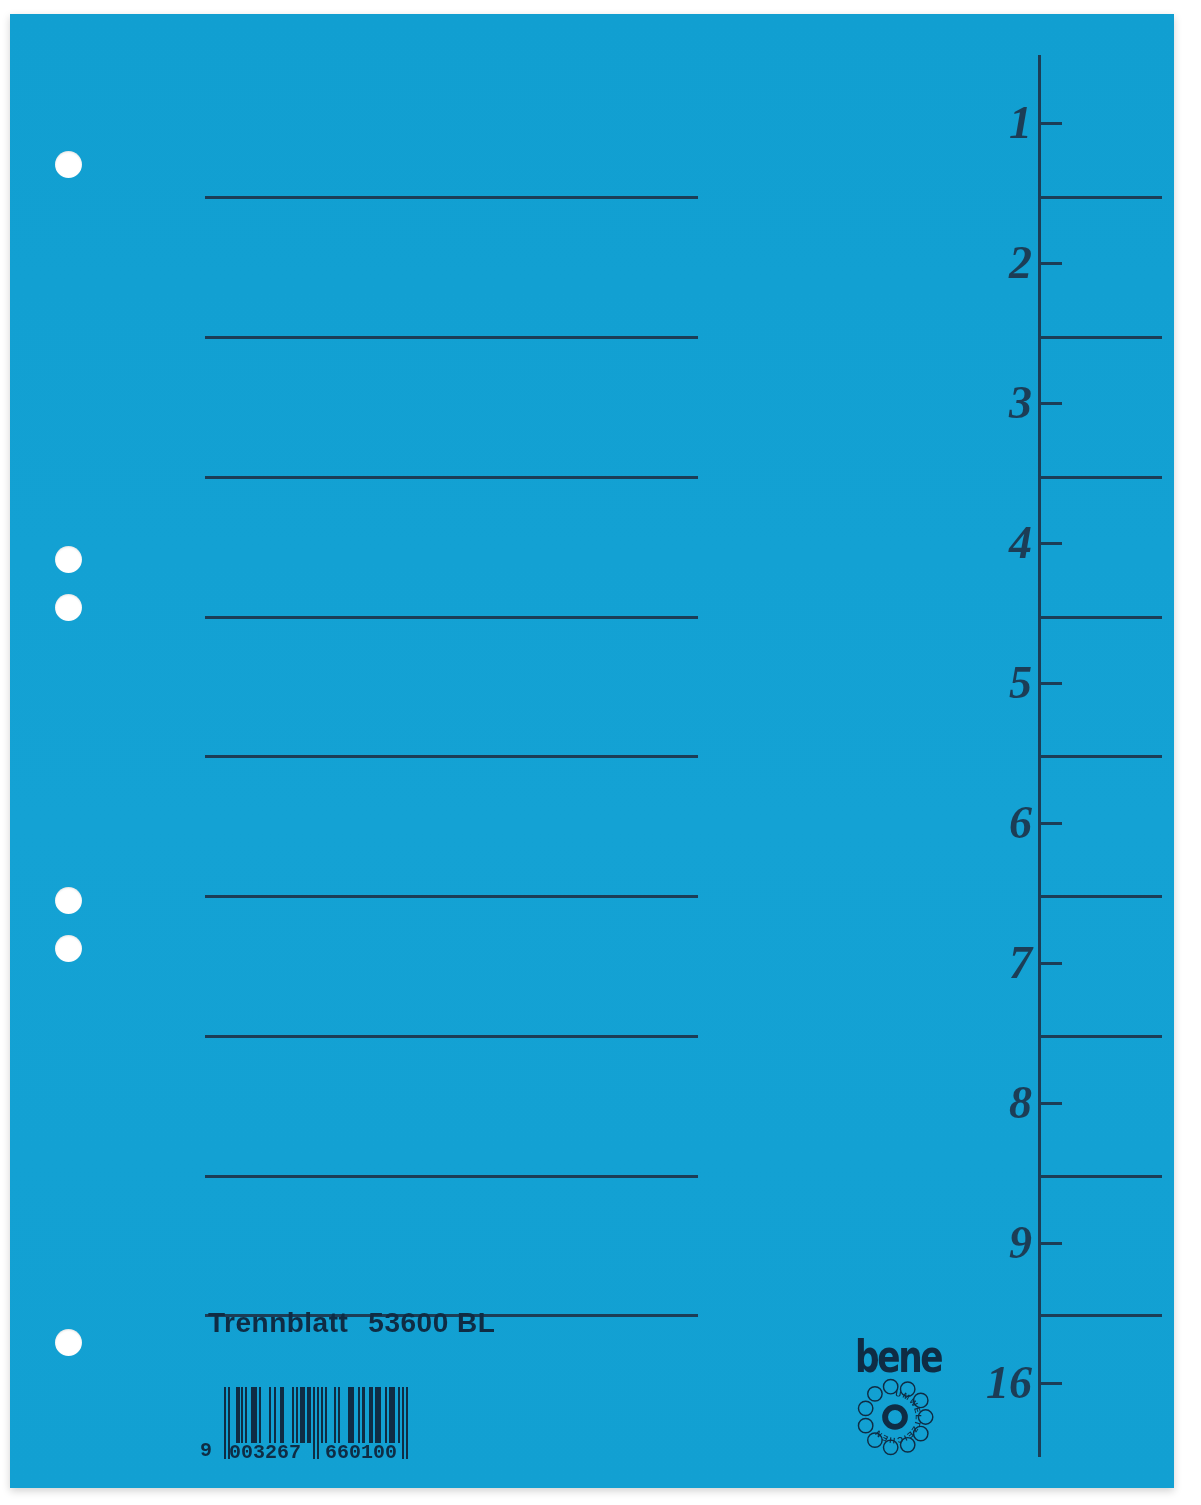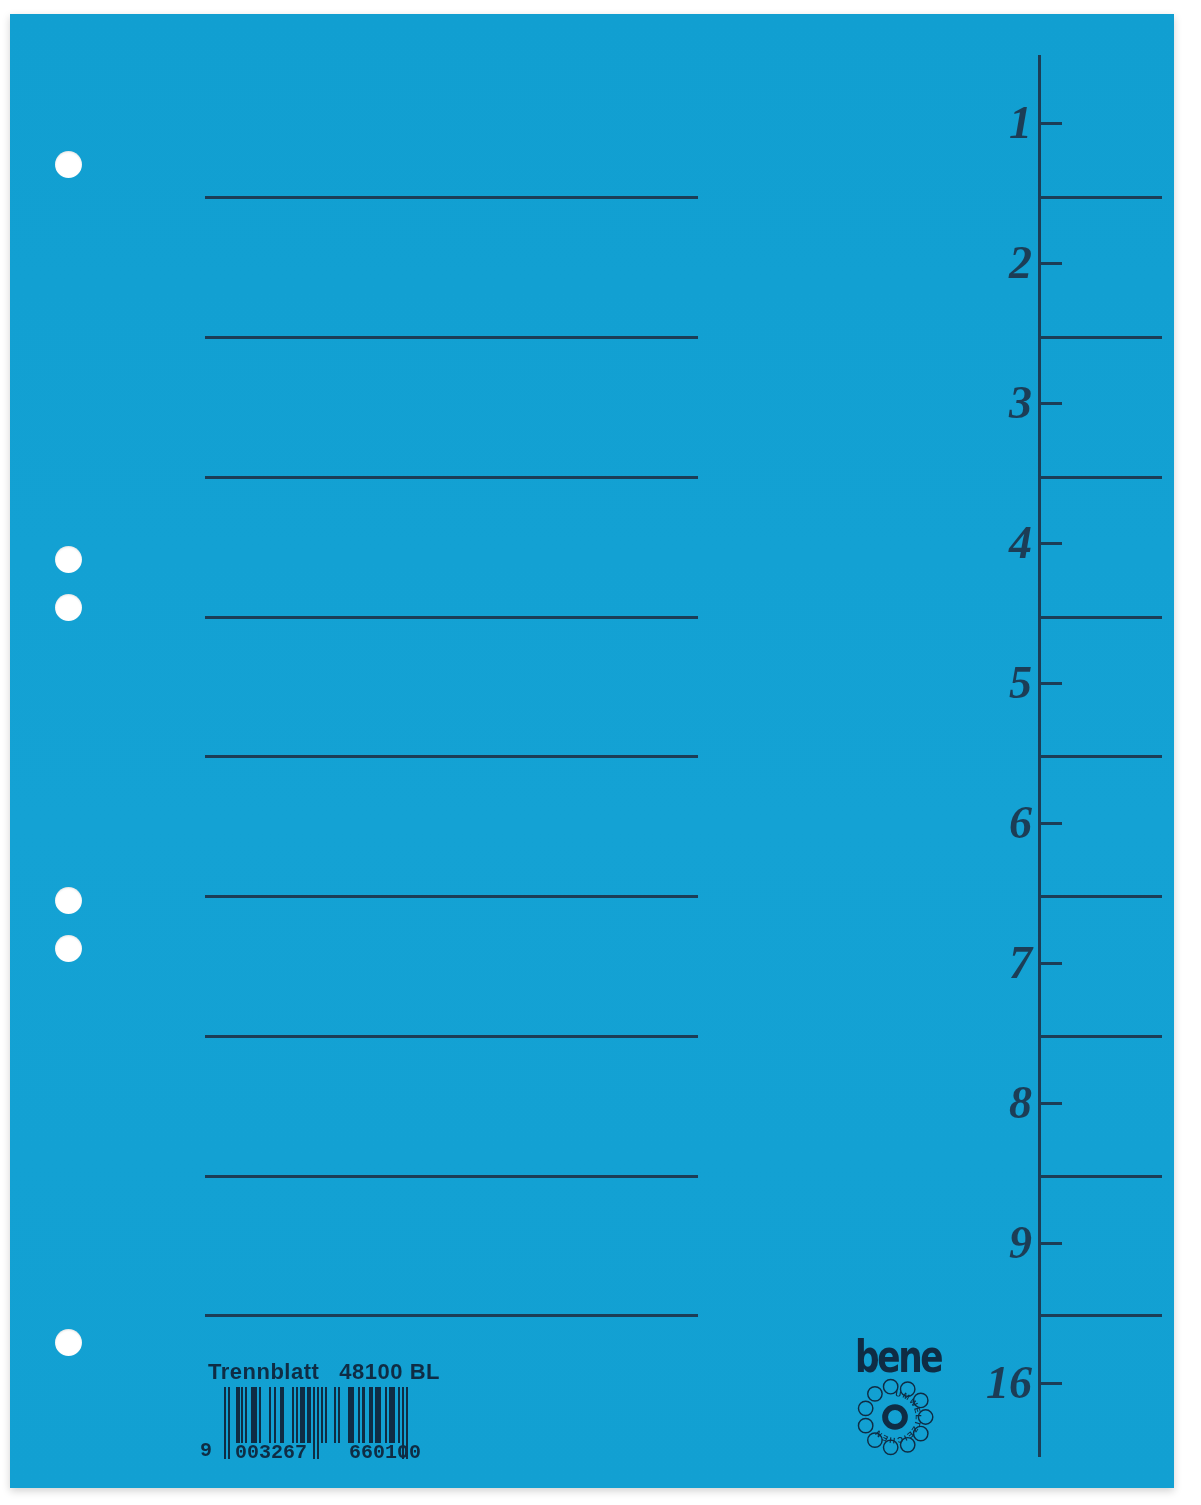--- a/index.html
+++ b/index.html
@@ -25,34 +25,34 @@
     background:var(--hole);box-shadow:inset 0 1px 2px rgba(0,0,0,0.12);
   }
   .mark{position:absolute;background:var(--mark);}
   .rail{position:absolute;left:1028px;top:41px;width:3px;height:1402px;background:var(--mark);}
   .num{
     position:absolute;right:142px;height:64px;line-height:64px;width:90px;
     text-align:right;color:var(--mark);
     font-family:"Liberation Serif",serif;font-style:italic;font-weight:bold;font-size:46px;
   }
   .product-line{
-    position:absolute;left:198px;top:1346px;display:flex;gap:20px;
-    color:var(--ink);font-size:22px;font-weight:bold;letter-spacing:0.5px;line-height:24px;
+    position:absolute;left:198px;top:1297px;display:flex;gap:20px;
+    color:var(--ink);font-size:28px;font-weight:bold;letter-spacing:0.5px;line-height:24px;
   }
   .barcode-wrap{position:absolute;left:184px;top:1373px;width:250px;height:92px;}
   .barcode-wrap svg{position:absolute;left:30px;top:0;width:184px;height:74px;}
   .barcode-wrap svg rect{fill:var(--ink);}
   .bc-digit{
     position:absolute;color:var(--ink);
     font-family:"Liberation Mono",monospace;font-size:20px;font-weight:bold;line-height:20px;
     letter-spacing:0px;white-space:pre;
   }
   .bc-lead{left:6px;top:54px;}
-  .bc-g1{left:41px;top:56px;}
-  .bc-g2{left:131px;top:56px;margin-left:24px;}
+  .bc-g1{left:35px;top:56px;}
+  .bc-g2{left:131px;top:56px;}
   .brand{
     position:absolute;left:845px;top:1322px;color:var(--ink);
     font-size:44px;font-weight:900;letter-spacing:-3px;line-height:42px;
     transform:scaleX(0.78);transform-origin:left center;
     font-family:"DejaVu Sans",sans-serif;
   }
   .eco{position:absolute;left:840px;top:1358px;width:90px;height:90px;}
   .eco circle{stroke:var(--ink);fill:none;}
   .eco text{fill:var(--ink);font-family:"Liberation Sans",sans-serif;font-weight:bold;}
 </style>
@@ -108,21 +108,21 @@
     <div class="num" style="top:497px">4</div>
     <div class="num" style="top:637px">5</div>
     <div class="num" style="top:777px">6</div>
     <div class="num" style="top:917px">7</div>
     <div class="num" style="top:1057px">8</div>
     <div class="num" style="top:1197px">9</div>
     <div class="num" style="top:1337px">16</div>
 
     <div class="product-line">
       <span>Trennblatt</span>
-      <span>48100 BL</span>
+      <span>53600 BL</span>
     </div>
 
     <div class="barcode-wrap">
       <svg viewBox="0 0 95 74" preserveAspectRatio="none" shape-rendering="crispEdges">
           <rect x="0" y="0" width="1.05" height="72"></rect>
           <rect x="2" y="0" width="1.05" height="72"></rect>
           <rect x="6" y="0" width="1.05" height="56"></rect>
           <rect x="7" y="0" width="1.05" height="56"></rect>
           <rect x="9" y="0" width="1.05" height="56"></rect>
           <rect x="11" y="0" width="1.05" height="56"></rect>

